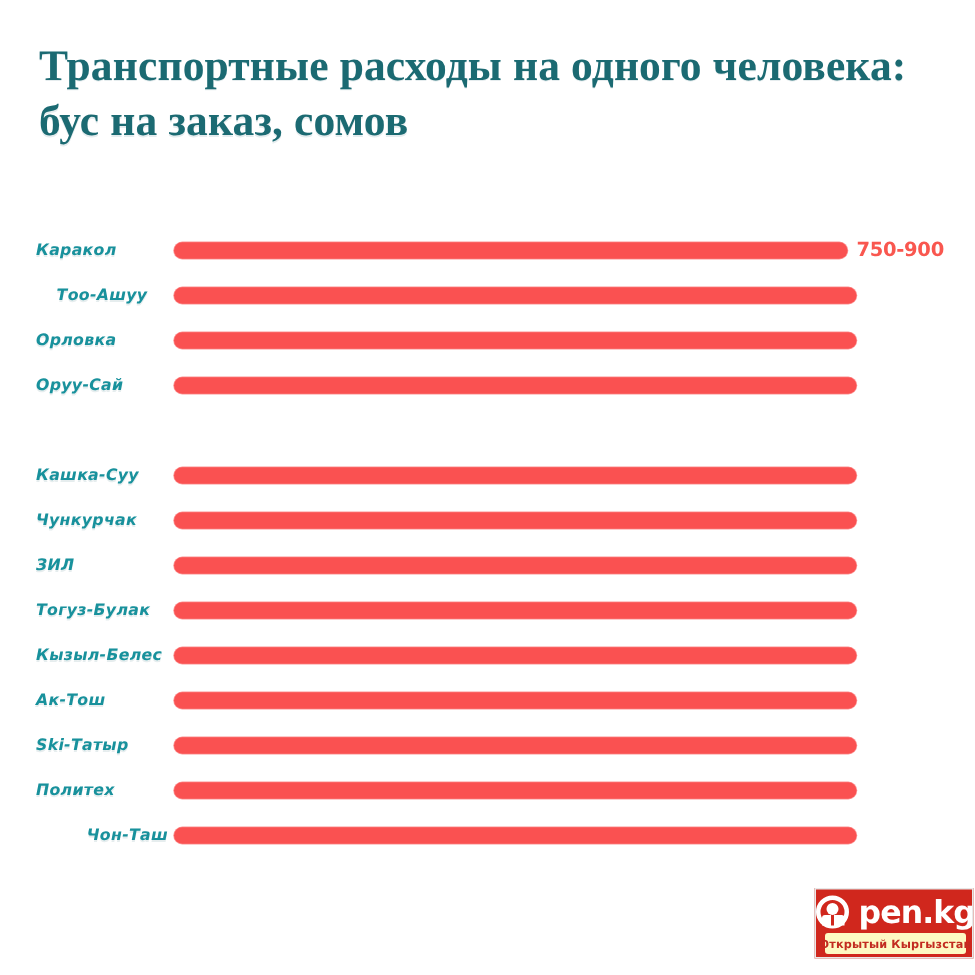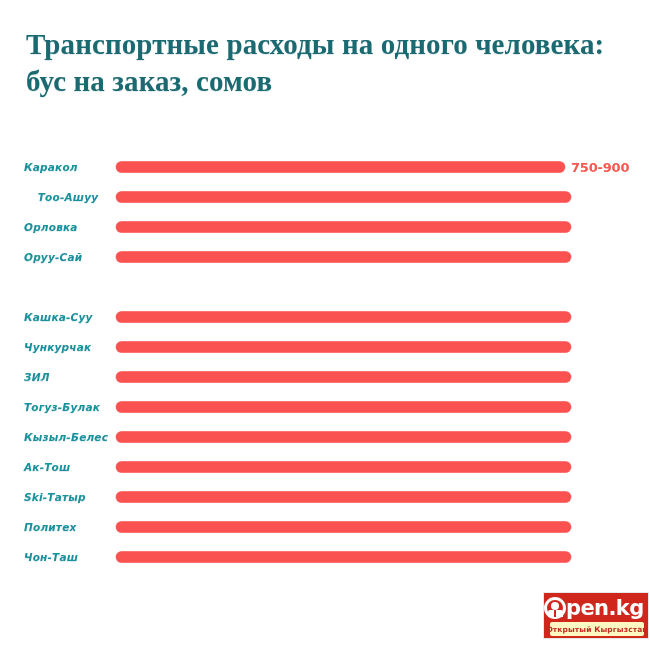--- a/index.html
+++ b/index.html
@@ -109,21 +109,21 @@
     box-sizing: border-box;
     overflow: hidden;
   }
   .logo-main {
     position: absolute;
     left: 0; top: 2px;
     width: 106px;
     height: 26px;
     display: flex;
     align-items: center;
-    justify-content: flex-start;
+    justify-content: space-between;
   }
   .logo-mark {
     position: relative;
     width: 22px;
     height: 22px;
     margin-right: 0px;
     flex: none;
   }
   .logo-mark .ring {
     position: absolute;
@@ -256,21 +256,21 @@
           <div class="bar-fill" style="width: 100%; background: rgb(250, 81, 81);"></div>
         </div>
       </div>
       <div class="bar-row" style="top: 360px;">
         <div class="bar-label" style="color: rgb(24, 145, 156);">Политех</div>
         <div class="bar-track" style="width: 455px;">
           <div class="bar-fill" style="width: 100%; background: rgb(250, 81, 81);"></div>
         </div>
       </div>
       <div class="bar-row" style="top: 390px;">
-        <div class="bar-label" style="color: rgb(24, 145, 156);">Чон-Таш</div>
+        <div class="bar-label" style="color: rgb(24, 145, 156); text-align: right;">Чон-Таш</div>
         <div class="bar-track" style="width: 455px;">
           <div class="bar-fill" style="width: 100%; background: rgb(250, 81, 81);"></div>
         </div>
       </div>
     </div>
 
   <div class="logo" style="background: rgb(208, 39, 29);">
     <div class="logo-main">
       <span class="logo-mark">
         <span class="ring"></span>

